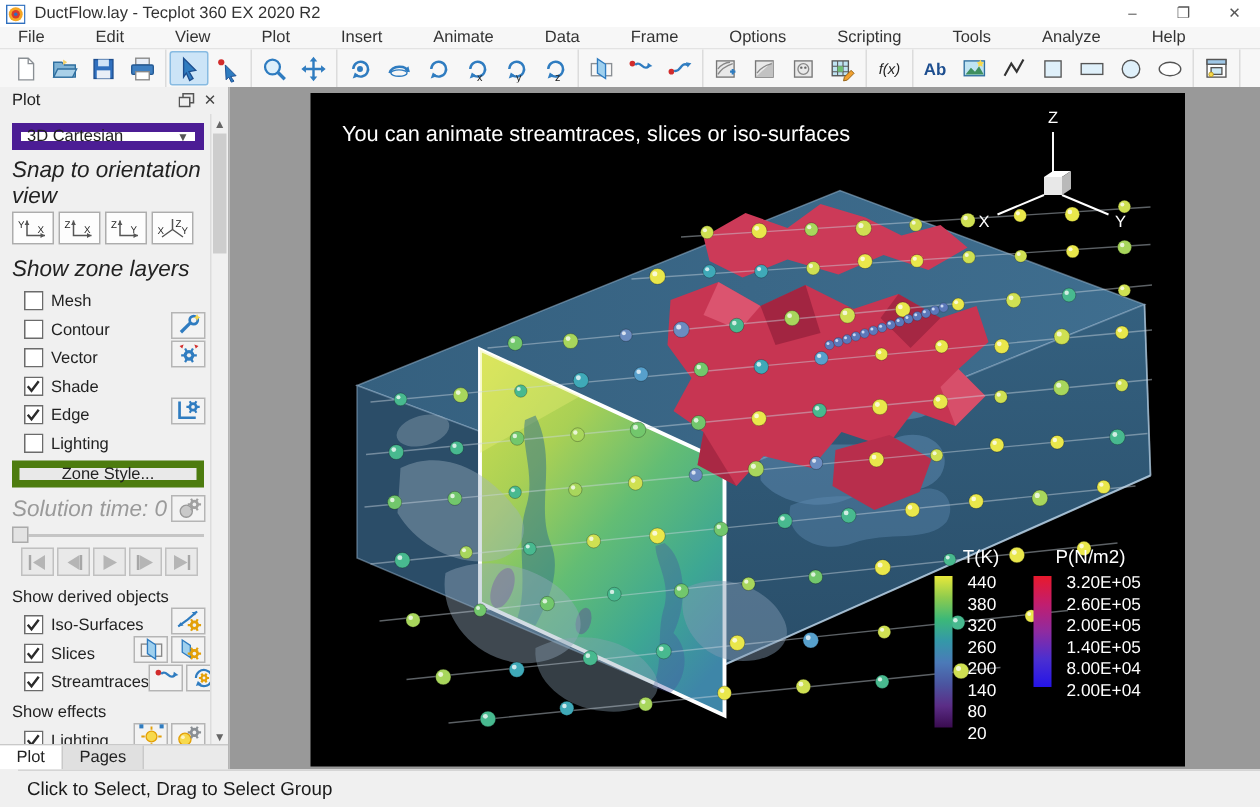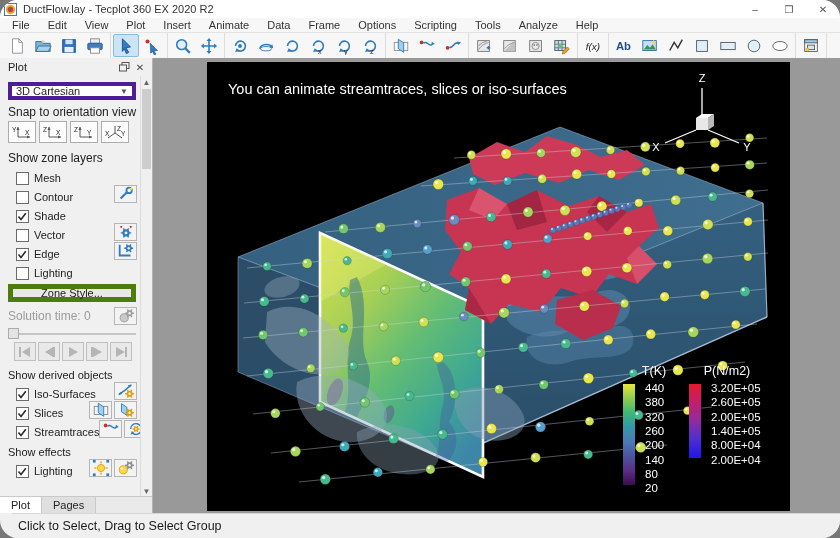--- a/index.html
+++ b/index.html
@@ -1,49 +1,49 @@
 <!DOCTYPE html>
 <html><head>
 <meta charset="utf-8">
 <style>
   html,body{margin:0;padding:0;background:#777;}
   *{box-sizing:border-box;font-family:"Liberation Sans",sans-serif;}
-  #app{position:relative;width:840px;height:538px;background:#f0f0f0;overflow:hidden;border-radius:18px;}
+  #app{position:relative;width:840px;height:538px;background:#f0f0f0;overflow:hidden;}
 
   
   #titlebar{height:18px;background:#ffffff;display:flex;align-items:center;padding-left:4px;}
   #titlebar .appicon{width:13px;height:13px;margin-right:6px;flex:0 0 auto;}
   #titlebar .title{font-size:11px;color:#333;}
   #win-controls{margin-left:auto;display:flex;align-items:center;height:100%;}
   .winbtn{width:34px;height:18px;display:flex;align-items:center;justify-content:center;color:#555;font-size:10px;}
 
   
-  #menubar{height:15px;background:#f7f7f7;display:flex;align-items:center;padding-left:3px;border-bottom:1px solid #e3e3e3;}
+  #menubar{height:15px;background:#f7f7f7;display:flex;align-items:center;padding-left:3px;border-bottom:1px solid #e3e3e3;gap:16px;}
   .menu-item{font-size:11px;color:#333;padding:0 9px;height:100%;display:flex;align-items:center;}
 
   
   #toolbar{height:26px;background:#f7f7f7;display:flex;align-items:center;padding-left:2px;border-bottom:1px solid #dcdcdc;}
   .tgroup{display:flex;align-items:center;height:100%;padding:0 2px;border-right:1px solid #dcdcdc;}
   .tbtn{width:26px;height:23px;display:flex;align-items:center;justify-content:center;border:1px solid transparent;border-radius:2px;}
   .tbtn.active{background:#cce4f7;border-color:#88bbe2;}
 
   
   #main{position:absolute;top:58px;left:0;right:0;bottom:25px;background:#999999;display:flex;}
   #sidebar{position:relative;width:153px;height:100%;background:#f0f0f0;border-right:1px solid #b5b5b5;flex:0 0 auto;}
   #sb-header{height:18px;display:flex;align-items:center;padding:0 4px 0 8px;}
   #sb-header .sb-title{font-size:11px;color:#222;flex:1;}
   .sb-hicon{width:16px;height:14px;display:flex;align-items:center;justify-content:center;color:#444;font-size:10px;}
   #sb-content{position:absolute;top:18px;left:0;width:141px;height:421px;overflow:hidden;padding-left:8px;}
   #sb-scroll{position:absolute;top:18px;right:0;width:12px;height:421px;background:#f0f0f0;border-left:1px solid #dcdcdc;}
   #sb-scroll .arr{height:12px;display:flex;align-items:center;justify-content:center;font-size:8px;color:#666;}
   #sb-scroll .arr.bottom{position:absolute;bottom:0;left:0;right:0;}
   #sb-scroll .thumb{position:absolute;top:13px;left:1px;width:9px;height:80px;background:#cdcdcd;}
-  .sb-label{font-size:12px;color:#222;}
+  .sb-label{font-size:15px;color:#222;font-style:italic;}
   .sb-label.dim{color:#9a9a9a;}
-  #plot-type{margin-top:6px;width:128px;height:18px;background:#fff;border:4px solid #4c1d95;display:flex;align-items:center;font-size:11px;color:#222;padding:0 4px;}
+  #plot-type{margin-top:6px;width:128px;height:18px;background:#fff;border:6px solid #4c1d95;display:flex;align-items:center;font-size:11px;color:#222;padding:0 4px;}
   #plot-type .chev{margin-left:auto;font-size:8px;color:#555;}
   #snap-label{margin-top:5px;}
   #orient-row{margin-top:2px;display:flex;gap:3px;}
   .orient-btn{width:28px;height:22px;background:#fdfdfd;border:1px solid #adadad;display:flex;align-items:center;justify-content:center;}
   .chk-row{height:19px;display:flex;align-items:flex-end;}
   .chk-row .box{width:13px;height:13px;margin:0 5px 0 8px;flex:0 0 auto;}
   .chk-row .lbl{font-size:11px;color:#222;}
   .chk-row .btns{margin-left:auto;display:flex;gap:2px;padding-right:4px;}
   .ibtn{width:23px;height:18px;background:#f3f3f3;border:1px solid #b5b5b5;display:flex;align-items:center;justify-content:center;}
   .wide-btn{margin-top:5px;width:128px;height:18px;background:#e9e9e9;border:5px solid #4d7c0f;font-size:11px;color:#222;display:flex;align-items:center;justify-content:center;}
@@ -388,46 +388,46 @@
                     <path d="M4 15l7-7" stroke="#2f7cc0" stroke-width="2.4"></path>
                     <circle cx="13.5" cy="6" r="3" fill="none" stroke="#2f7cc0" stroke-width="2"></circle>
                     <path d="M16 1.5l.8 1.7 1.7.8-1.7.8-.8 1.7-.8-1.7-1.7-.8 1.7-.8z" fill="#f7d94c"></path>
                   </svg>
                 </span>
               </span>
             </div>
             <div class="chk-row">
               <span class="box"><svg width="13" height="13" viewBox="0 0 13 13">
                   <rect x="0.5" y="0.5" width="12" height="12" fill="#fff" stroke="#6b6b6b"></rect>
-                  <path d="M2.5 6.5l2.5 3 4.8-6.3" stroke="#2b2b2b" stroke-width="1.6" fill="none"></path>
-                </svg></span>
-              <span class="lbl">Shade</span>
-              <span class="btns"></span>
-            </div>
-            <div class="chk-row">
-              <span class="box"><svg width="13" height="13" viewBox="0 0 13 13">
-                  <rect x="0.5" y="0.5" width="12" height="12" fill="#fff" stroke="#6b6b6b"></rect>
                 </svg></span>
               <span class="lbl">Vector</span>
               <span class="btns">
                 <span class="ibtn">
                   <svg viewBox="0 0 20 20" width="18" height="18">
                     <line x1="10" y1="11" x2="15.8" y2="11" stroke="#2f7cc0" stroke-width="1.6"></line>
                     <line x1="10" y1="11" x2="12.9" y2="16.022947341949745" stroke="#2f7cc0" stroke-width="1.6"></line>
                     <line x1="10" y1="11" x2="7.100000000000001" y2="16.022947341949745" stroke="#2f7cc0" stroke-width="1.6"></line>
                     <line x1="10" y1="11" x2="4.2" y2="11" stroke="#2f7cc0" stroke-width="1.6"></line>
                     <line x1="10" y1="11" x2="7.099999999999998" y2="5.977052658050257" stroke="#2f7cc0" stroke-width="1.6"></line>
                     <line x1="10" y1="11" x2="12.9" y2="5.9770526580502565" stroke="#2f7cc0" stroke-width="1.6"></line>
                     <circle cx="10" cy="11" r="4" fill="#2f7cc0"></circle>
                     <circle cx="10" cy="11" r="1.6" fill="#f0f0f0"></circle>
                     <path d="M3 4l3-1-1 3z" fill="#d22c2c"></path>
                     <path d="M17 4l-3-1 1 3z" fill="#d22c2c"></path>
                   </svg>
                 </span>
               </span>
+            </div>
+            <div class="chk-row">
+              <span class="box"><svg width="13" height="13" viewBox="0 0 13 13">
+                  <rect x="0.5" y="0.5" width="12" height="12" fill="#fff" stroke="#6b6b6b"></rect>
+                  <path d="M2.5 6.5l2.5 3 4.8-6.3" stroke="#2b2b2b" stroke-width="1.6" fill="none"></path>
+                </svg></span>
+              <span class="lbl">Shade</span>
+              <span class="btns"></span>
             </div>
             <div class="chk-row">
               <span class="box"><svg width="13" height="13" viewBox="0 0 13 13">
                   <rect x="0.5" y="0.5" width="12" height="12" fill="#fff" stroke="#6b6b6b"></rect>
                   <path d="M2.5 6.5l2.5 3 4.8-6.3" stroke="#2b2b2b" stroke-width="1.6" fill="none"></path>
                 </svg></span>
               <span class="lbl">Edge</span>
               <span class="btns">
                 <span class="ibtn">
                   <svg viewBox="0 0 20 20" width="18" height="18">

